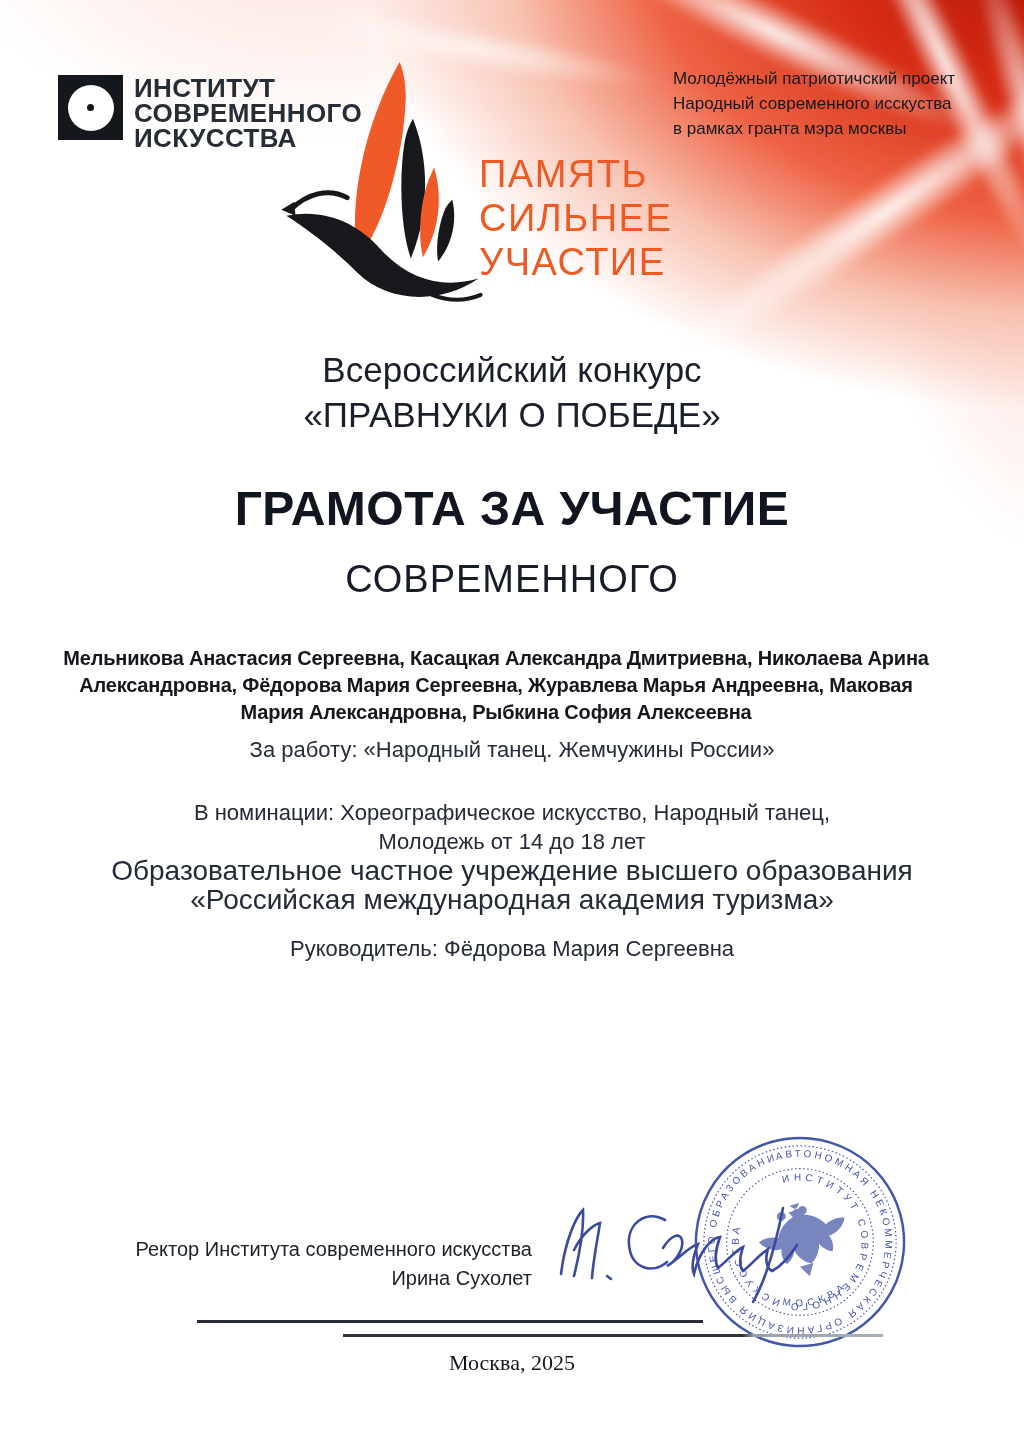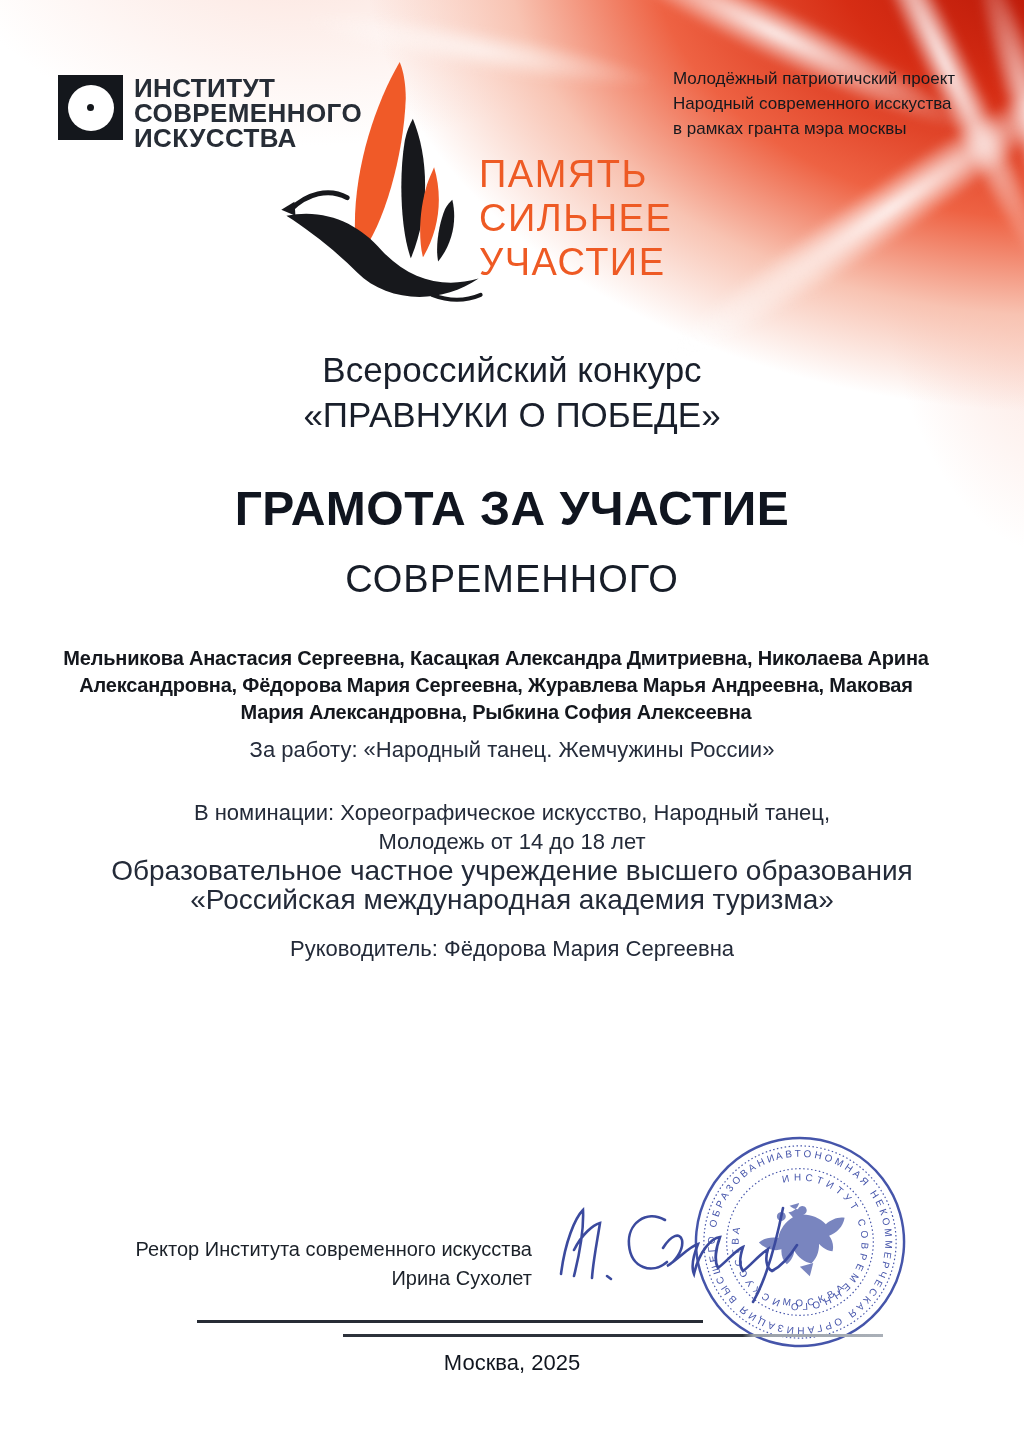--- a/index.html
+++ b/index.html
@@ -55,21 +55,21 @@
 
   
   .rector-block{position:absolute;left:100px;top:1235px;width:432px;text-align:right;
     font-size:20px;line-height:29px;color:#1b2129;}
   .signature-svg{position:absolute;left:545px;top:1182px;width:292px;height:128px;z-index:3;}
   .stamp-wrap{position:absolute;left:691px;top:1133px;width:218px;height:218px;
     transform:rotate(-16deg);opacity:.95;z-index:2;}
   .sig-line-1{position:absolute;left:197px;top:1320px;width:506px;height:3px;background:#272c35;z-index:4;}
   .sig-line-2{position:absolute;left:343px;top:1334px;width:540px;height:3px;z-index:4;
     background:linear-gradient(to right,#2d323b 0%,#2d323b 74%,#9aa0a8 76%,#aab0b8 100%);}
-  .city-year{top:1350px;font-size:22px;color:#11161f;}
+  .city-year{top:1350px;font-size:22px;color:#11161f;font-family:Liberation Serif, serif;}
 </style>
 </head>
 <body>
 
 <div class="page">
 
   <div class="bg-art">
     <div class="streak s1"></div>
     <div class="streak s2"></div>
     <div class="streak s3"></div>

